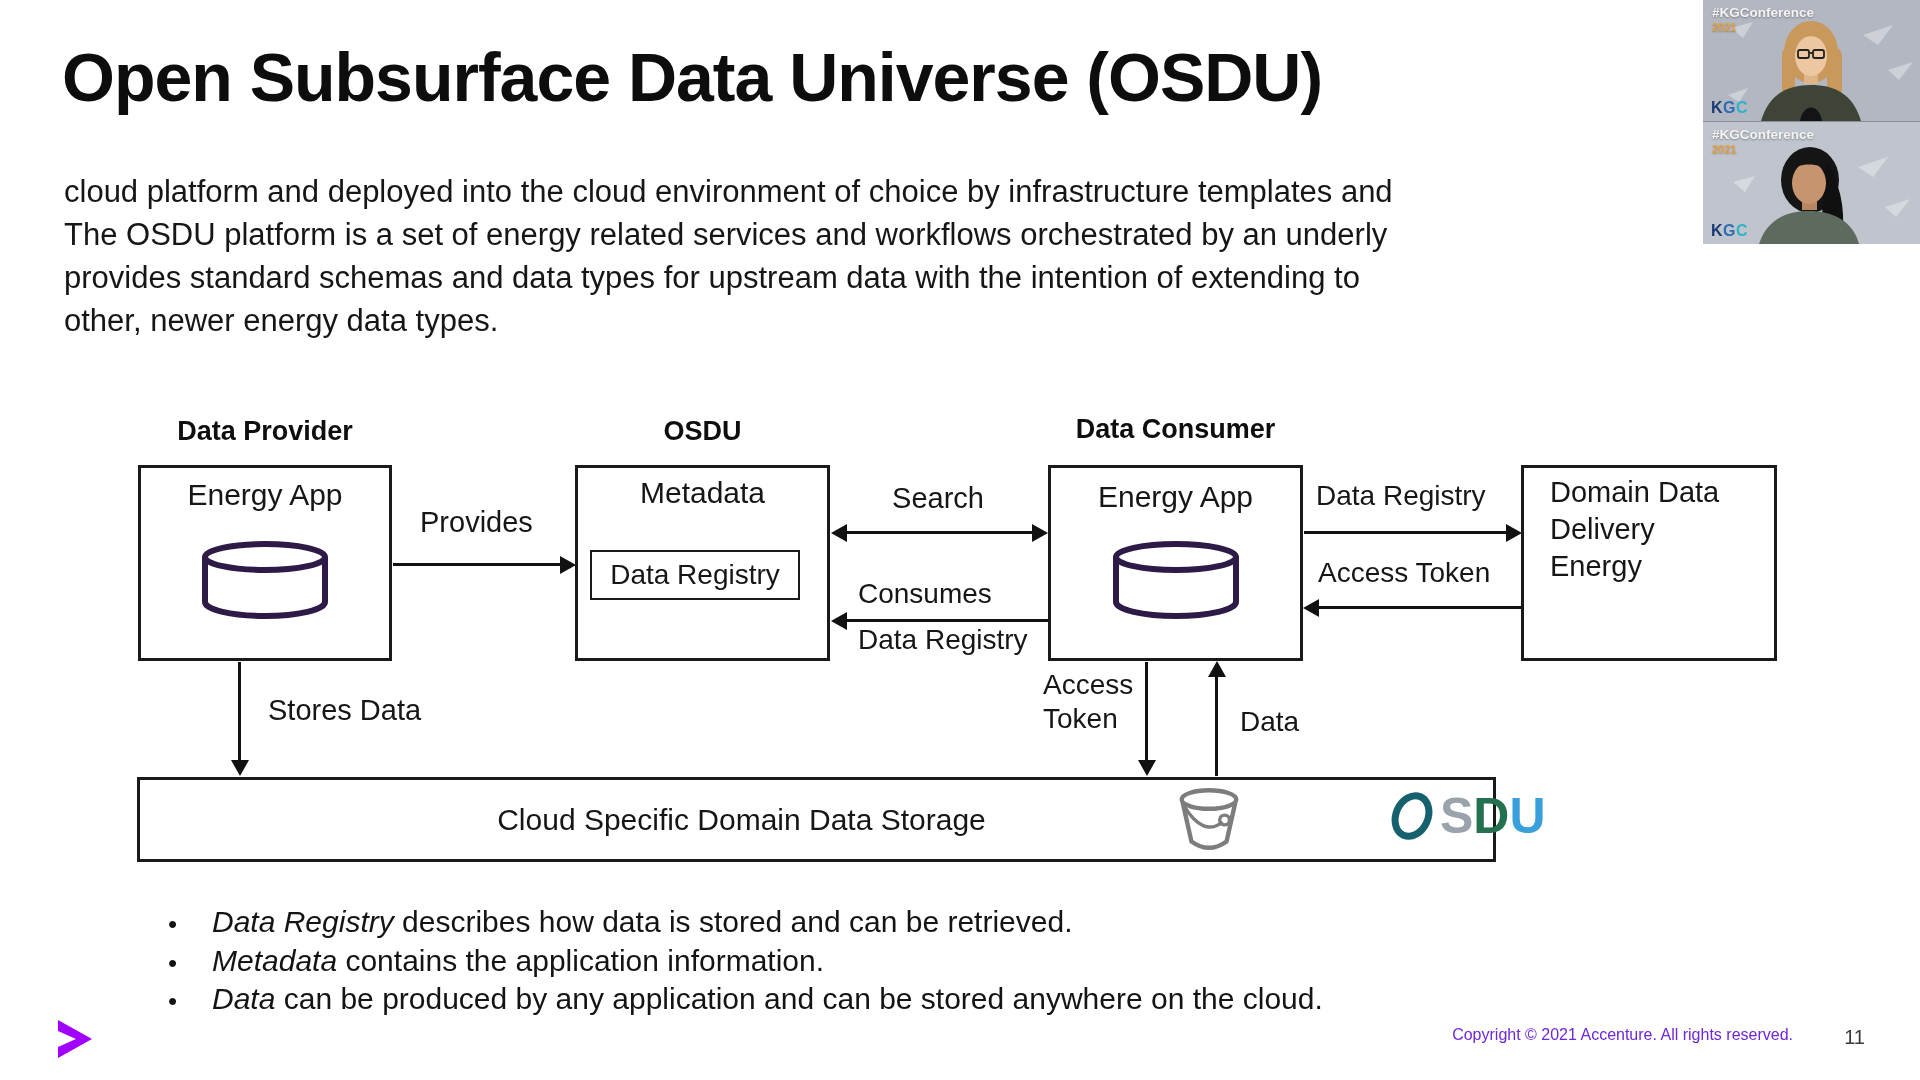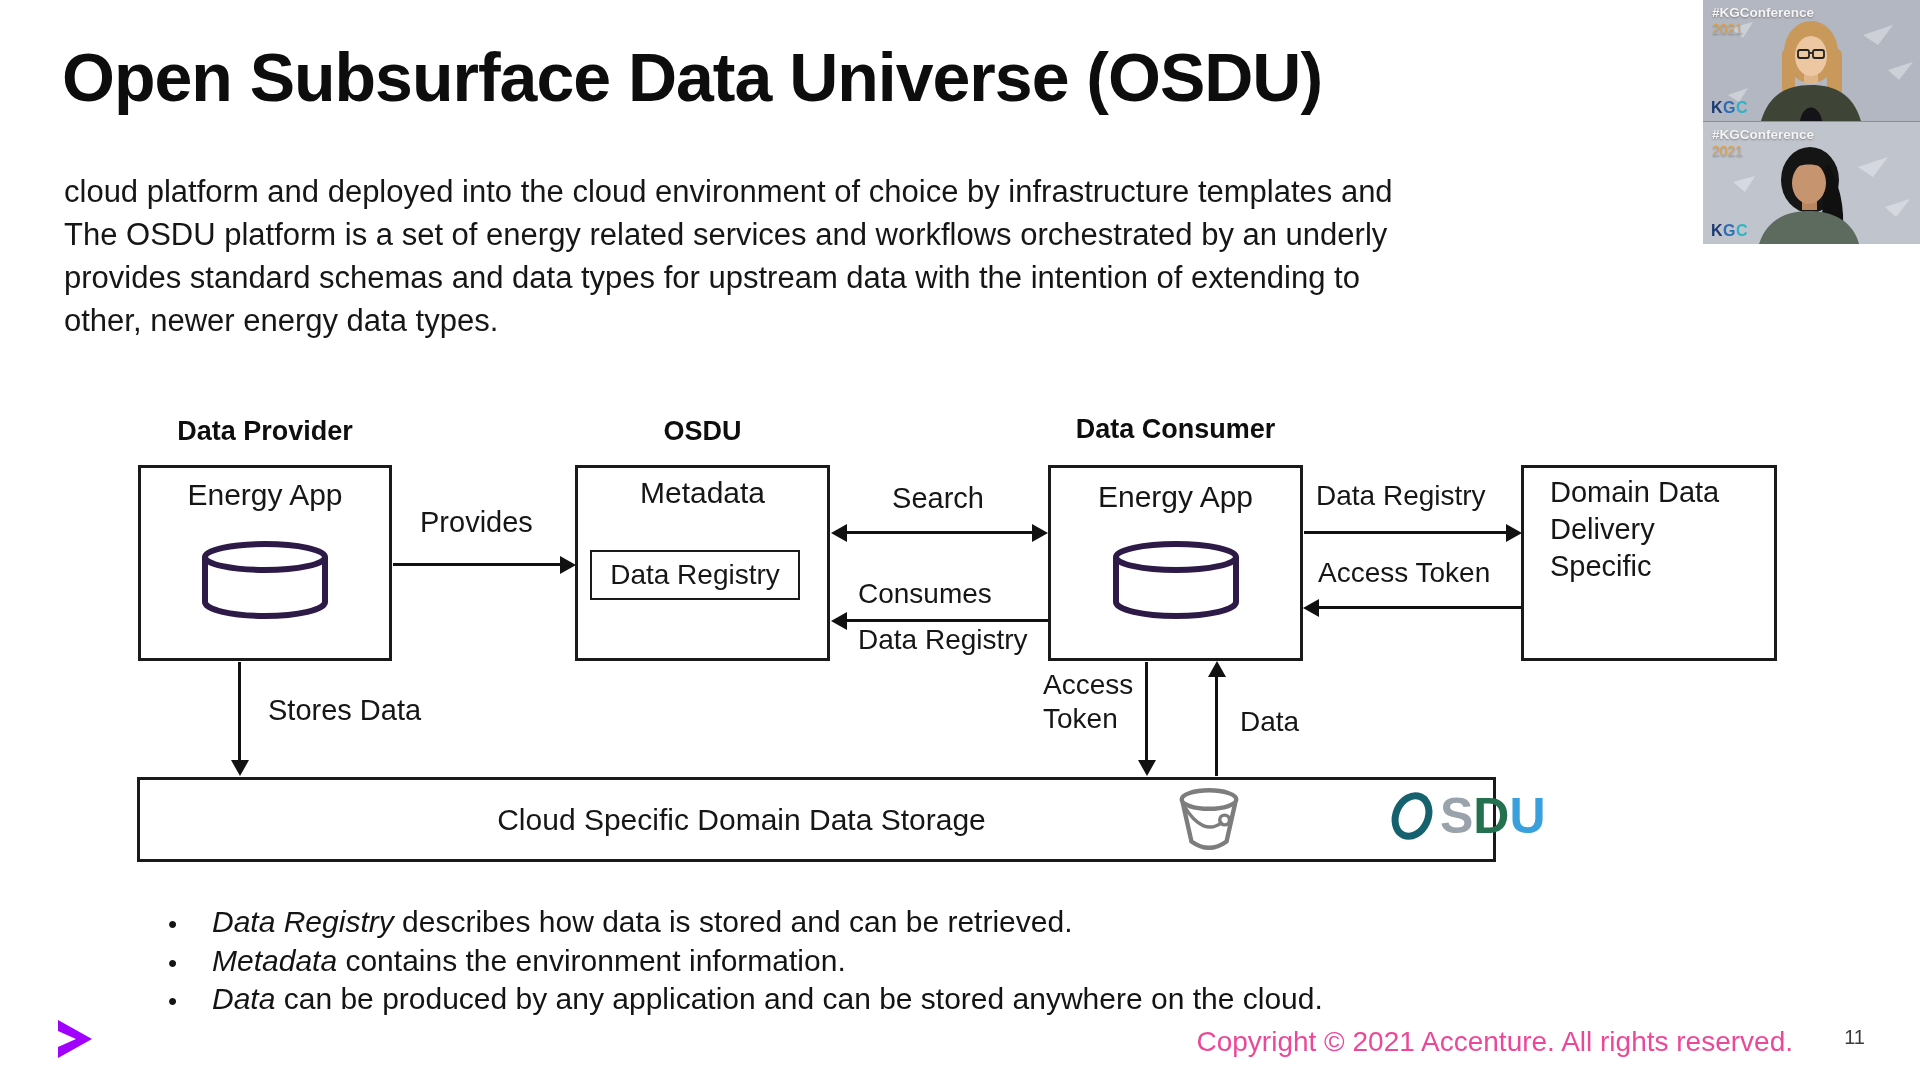--- a/index.html
+++ b/index.html
@@ -26,29 +26,29 @@
   #storage-box{display:flex;align-items:center;justify-content:center;}
   #storage-label{font-size:30px;color:#161616;padding-right:150px;}
   
   #osdu-logo{left:1386px;top:790px;display:flex;align-items:center;}
   #osdu-logo .lt{font-size:50px;font-weight:bold;line-height:52px;}
   
   .bullet-row{position:absolute;left:140px;font-size:30px;color:#141414;white-space:nowrap;margin-left:28px;}
   .bullet-dot{display:inline-block;width:44px;font-size:26px;vertical-align:middle;color:#141414;}
   .bterm{font-style:italic;}
   
-  #copyright{right:127px;top:1026px;font-size:28px;color:#ec4899;white-space:nowrap;}
+  #copyright{right:127px;top:1026px;font-size:16px;color:#6d28d9;white-space:nowrap;}
   #pagenum{right:55px;top:1026px;font-size:20px;color:#3a3a3a;}
   
   #video-panel{left:1703px;top:0;width:217px;height:243px;z-index:50;}
   .vtile{position:relative;width:223px;overflow:hidden;}
   .vtile svg{display:block;}
   .vtag{position:absolute;left:9px;top:5px;font-size:13.5px;font-weight:bold;color:#f4f4f4;
         text-shadow:0 1px 2px rgba(0,0,0,.35);line-height:15px;}
-  .vyear{position:absolute;left:9px;top:21px;font-size:14px;font-weight:normal;color:#e6a23c;
+  .vyear{position:absolute;left:9px;top:21px;font-size:11px;font-weight:bold;color:#e6a23c;
          text-shadow:0 1px 2px rgba(0,0,0,.3);}
   .kgc{position:absolute;left:8px;bottom:4px;font-size:16px;font-weight:bold;letter-spacing:.5px;}
   .kgc .k{color:#1a3b73;} .kgc .g{color:#2e6db4;} .kgc .c{color:#2fb3c7;}
 </style>
 </head>
 <body>
 
 <div id="stage">
 
   <div id="title" class="abs">Open Subsurface Data Universe (OSDU)</div>
@@ -81,21 +81,21 @@
   <div class="ntext" style="left:1048px;top:480px;width:255px;text-align:center;font-size:30px;">Energy App</div>
   <svg class="abs" style="left:1099px;top:540px;" width="155" height="84" viewBox="0 0 155 84">
     <path d="M17,17 L17,62 A60,14 0 0 0 137,62 L137,17" fill="none" stroke="#2e1a47" stroke-width="6"></path>
     <ellipse cx="77" cy="17" rx="60" ry="13" fill="#fff" stroke="#2e1a47" stroke-width="6"></ellipse>
   </svg>
 
   <div class="dbox" style="left:1521px;top:465px;width:256px;height:196px;"></div>
   <div class="ntext" style="left:1550px;top:474px;line-height:37px;">
     <div>Domain Data</div>
     <div>Delivery</div>
-    <div>Specific</div>
+    <div>Energy</div>
   </div>
 
   <div class="ntext" style="left:420px;top:506px;">Provides</div>
   <div class="hline" style="left:393px;top:563px;width:167px;"></div>
   <div class="ah ah-r" style="left:560px;top:555.5px;"></div>
 
   <div class="ntext" style="left:858px;top:482px;width:160px;text-align:center;">Search</div>
   <div class="hline" style="left:845px;top:531px;width:188px;"></div>
   <div class="ah ah-l" style="left:831px;top:523.5px;"></div>
   <div class="ah ah-r" style="left:1032px;top:523.5px;"></div>
@@ -147,21 +147,21 @@
     <span class="lt" style="color:#247150;">D</span>
     <span class="lt" style="color:#3aa0dc;">U</span>
   </div>
 
   <div class="bullet-row" style="top:905px;">
     <span class="bullet-dot">•</span><span class="bterm">Data Registry</span>
     <span>describes how data is stored and can be retrieved.</span>
   </div>
   <div class="bullet-row" style="top:944px;">
     <span class="bullet-dot">•</span><span class="bterm">Metadata</span>
-    <span>contains the environment information.</span>
+    <span>contains the application information.</span>
   </div>
   <div class="bullet-row" style="top:982px;">
     <span class="bullet-dot">•</span><span class="bterm">Data</span>
     <span>can be produced by any application and can be stored anywhere on the cloud.</span>
   </div>
 
   <svg class="abs" style="left:54px;top:1020px;" width="56" height="38" viewBox="0 0 56 38">
     <polygon points="4,0 38,19 4,38 4,27 22,19 4,11" fill="#a100ff"></polygon>
   </svg>
 

